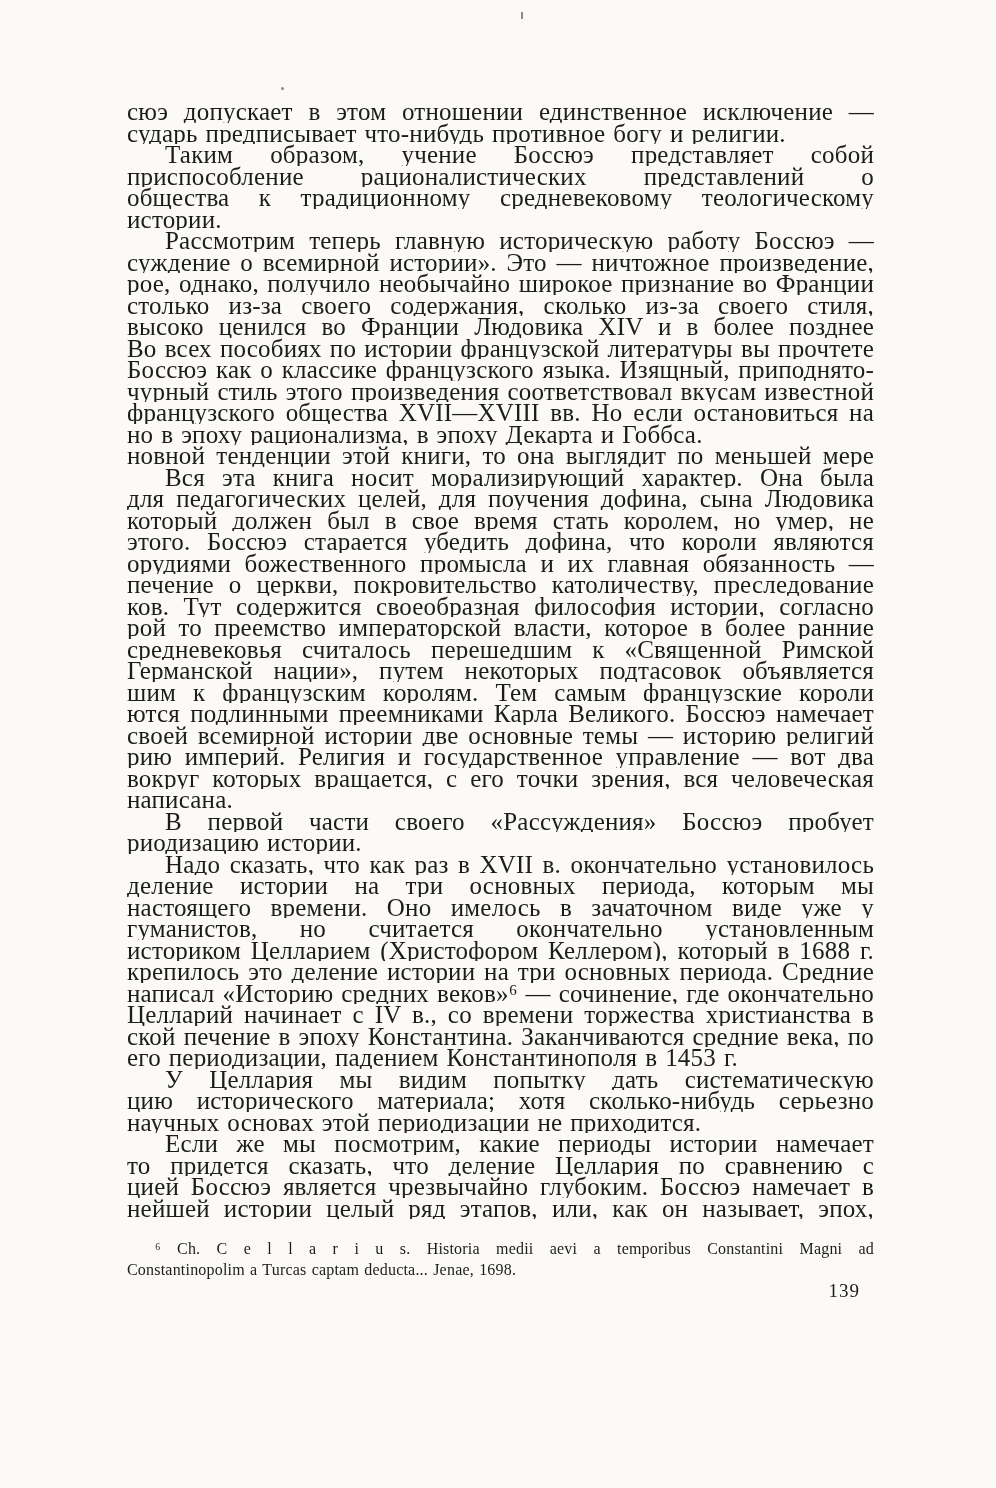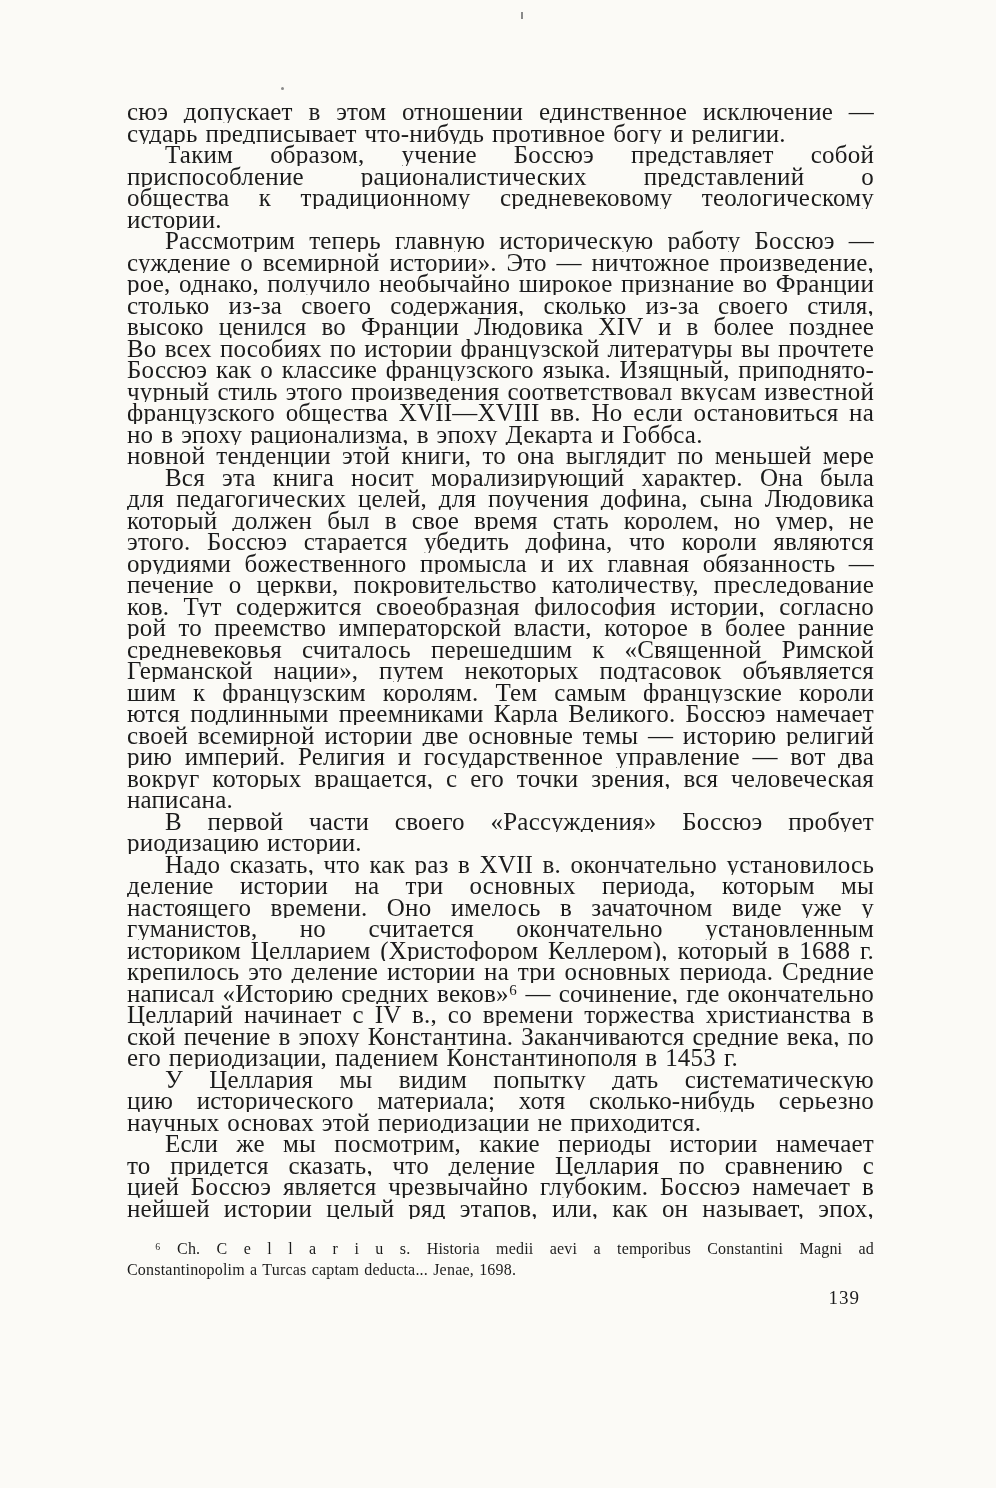--- a/index.html
+++ b/index.html
@@ -41,21 +41,21 @@
     margin-top: 19px;
     font-size: 16px;
     line-height: 21px;
     letter-spacing: 0.2px;
     word-spacing: 1px;
   }
   .footnote .line { height: 21px; }
   .footnote .line.indent { text-indent: 28px; }
   .page-number {
     width: 747px;
-    margin-top: 7px;
+    margin-top: 0;
     text-align: right;
     padding-right: 14px;
     box-sizing: border-box;
     font-size: 19px;
     letter-spacing: 1px;
   }
   .speck {
     position: absolute;
     background: #8a8a8a;
   }

